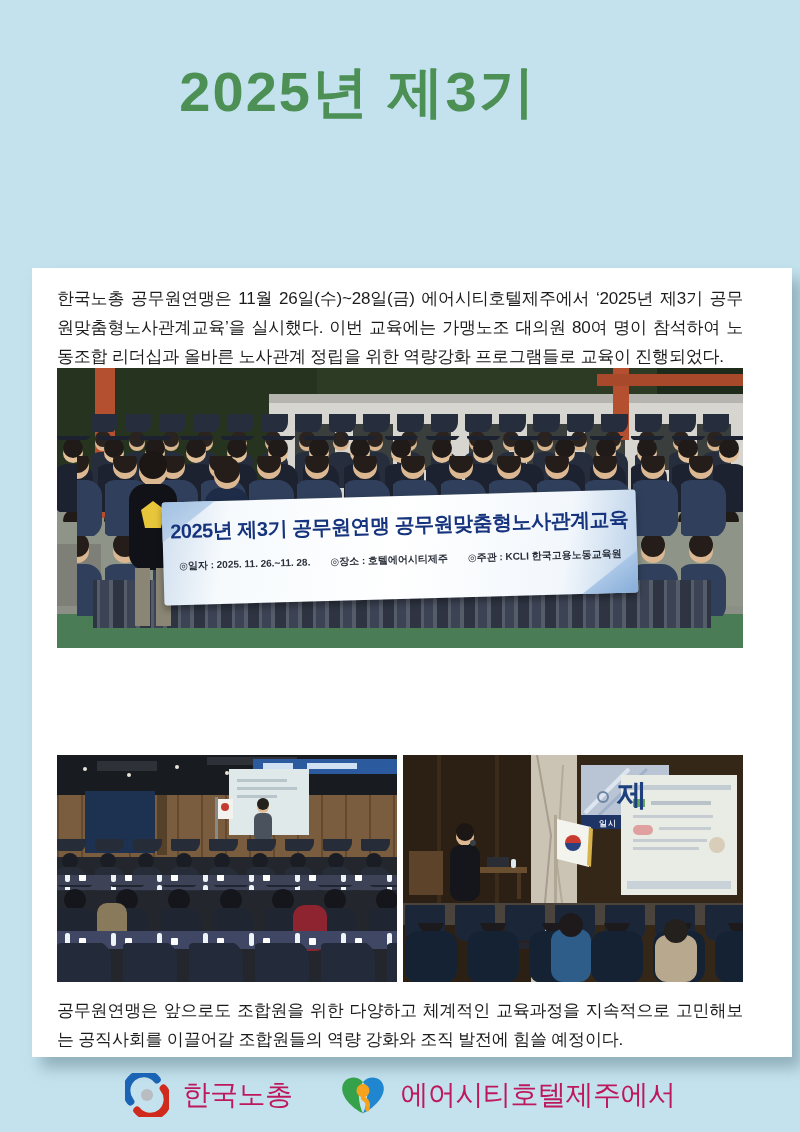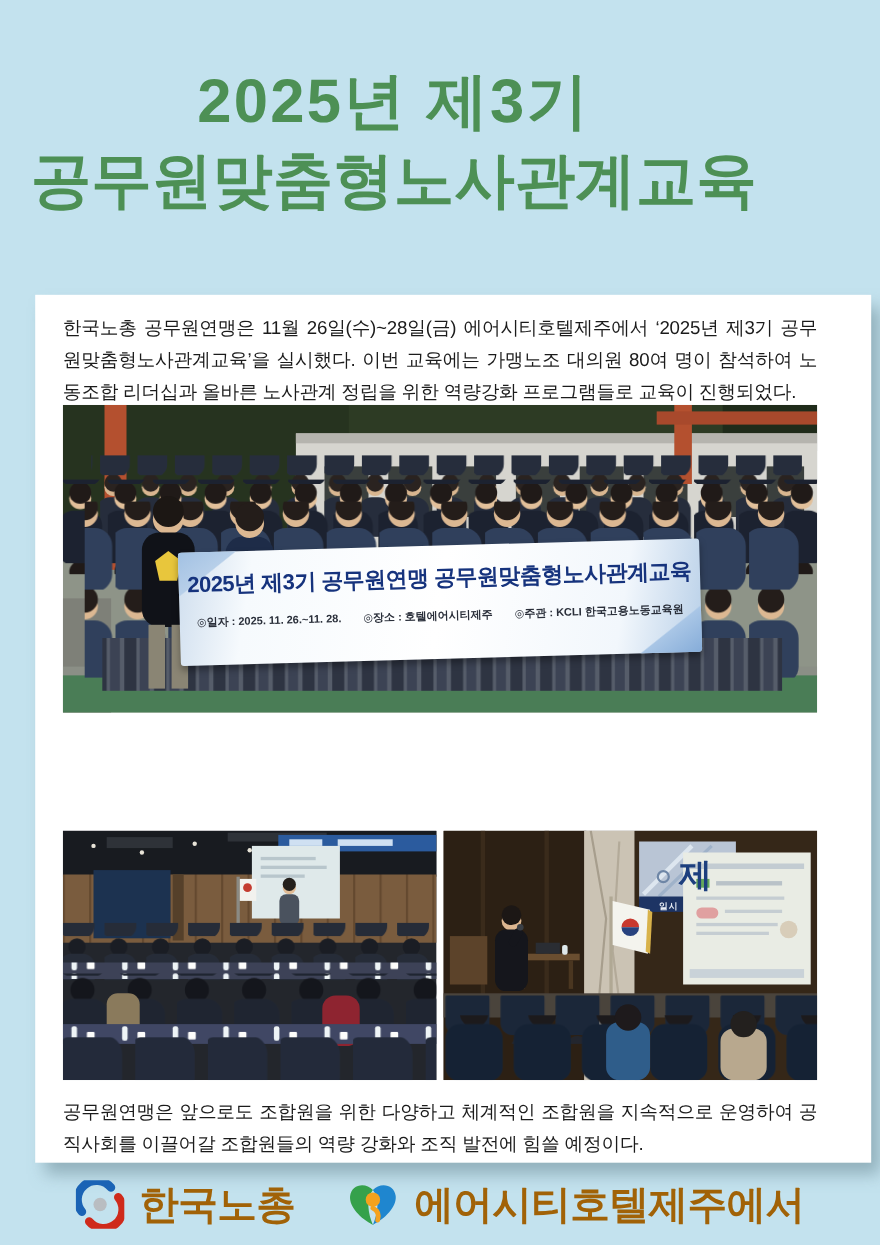--- a/index.html
+++ b/index.html
@@ -70,32 +70,31 @@
   }
   .sign-sub {
     position:absolute; left:196px; top:63px; z-index:2;
     font-size:8px; font-weight:700; color:#e8edf5; letter-spacing:1px;
   }
   
   .footer {
     position:absolute; left:0; top:1068px; width:800px; height:54px;
     display:flex; align-items:center; justify-content:center; gap:14px;
   }
-  .footer .org-label { font-size:36px; font-weight:700; color:#a16207; letter-spacing:-0.5px; }
+  .footer .org-label { font-size:28px; font-weight:400; color:#be185d; letter-spacing:-0.5px; }
   .footer .org-gap { width:18px; }
   .logo-svg { display:block; }
 </style>
 </head>
 <body>
 
 <div class="page">
 
   <h1 class="main-title">
     <span class="t-line1">2025년 제3기</span>
-    <span class="t-line2">공무원맞춤형노사관계교육</span>
   </h1>
 
   <div class="card">
 
     <p class="para para-1">한국노총 공무원연맹은 11월 26일(수)~28일(금) 에어시티호텔제주에서 ‘2025년 제3기 공무원맞춤형노사관계교육’을 실시했다. 이번 교육에는 가맹노조 대의원 80여 명이 참석하여 노동조합 리더십과 올바른 노사관계 정립을 위한 역량강화 프로그램들로 교육이 진행되었다.</p>
 
     <div class="photo-main">
       <svg width="686" height="280" viewBox="0 0 686 280" preserveAspectRatio="none">
         <defs>
           <pattern id="g-heads-back" width="34" height="64" patternUnits="userSpaceOnUse">
@@ -309,21 +308,21 @@
           <circle cx="168" cy="170" r="12" fill="#1e1a1c"></circle>
           <rect x="252" y="180" width="42" height="47" rx="12" fill="#b8a88e"></rect>
           <circle cx="273" cy="176" r="12" fill="#23201e"></circle>
         </svg>
         <span class="sign-je">제</span>
         <span class="sign-sub">일시</span>
       </div>
 
     </div>
 
-    <p class="para para-3">공무원연맹은 앞으로도 조합원을 위한 다양하고 체계적인 조합원을 지속적으로 운영하여 공직사회를 이끌어갈 조합원들의 역량 강화와 조직 발전에 힘쓸 예정이다.</p>
+    <p class="para para-3">공무원연맹은 앞으로도 조합원을 위한 다양하고 체계적인 교육과정을 지속적으로 고민해보는 공직사회를 이끌어갈 조합원들의 역량 강화와 조직 발전에 힘쓸 예정이다.</p>
 
   </div>
 
   <div class="footer">
     <svg class="logo-svg" width="44" height="44" viewBox="0 0 40 40">
       <circle cx="20" cy="20" r="5.5" fill="#b9bdc1"></circle>
       <path d="M5 26 A15 15 0 0 1 29 6" stroke="#1a63b5" stroke-width="7" fill="none" stroke-linecap="round"></path>
       <path d="M35 14 A15 15 0 0 1 11 34" stroke="#cf2a1b" stroke-width="7" fill="none" stroke-linecap="round"></path>
     </svg>
     <span class="org-label">한국노총</span>

